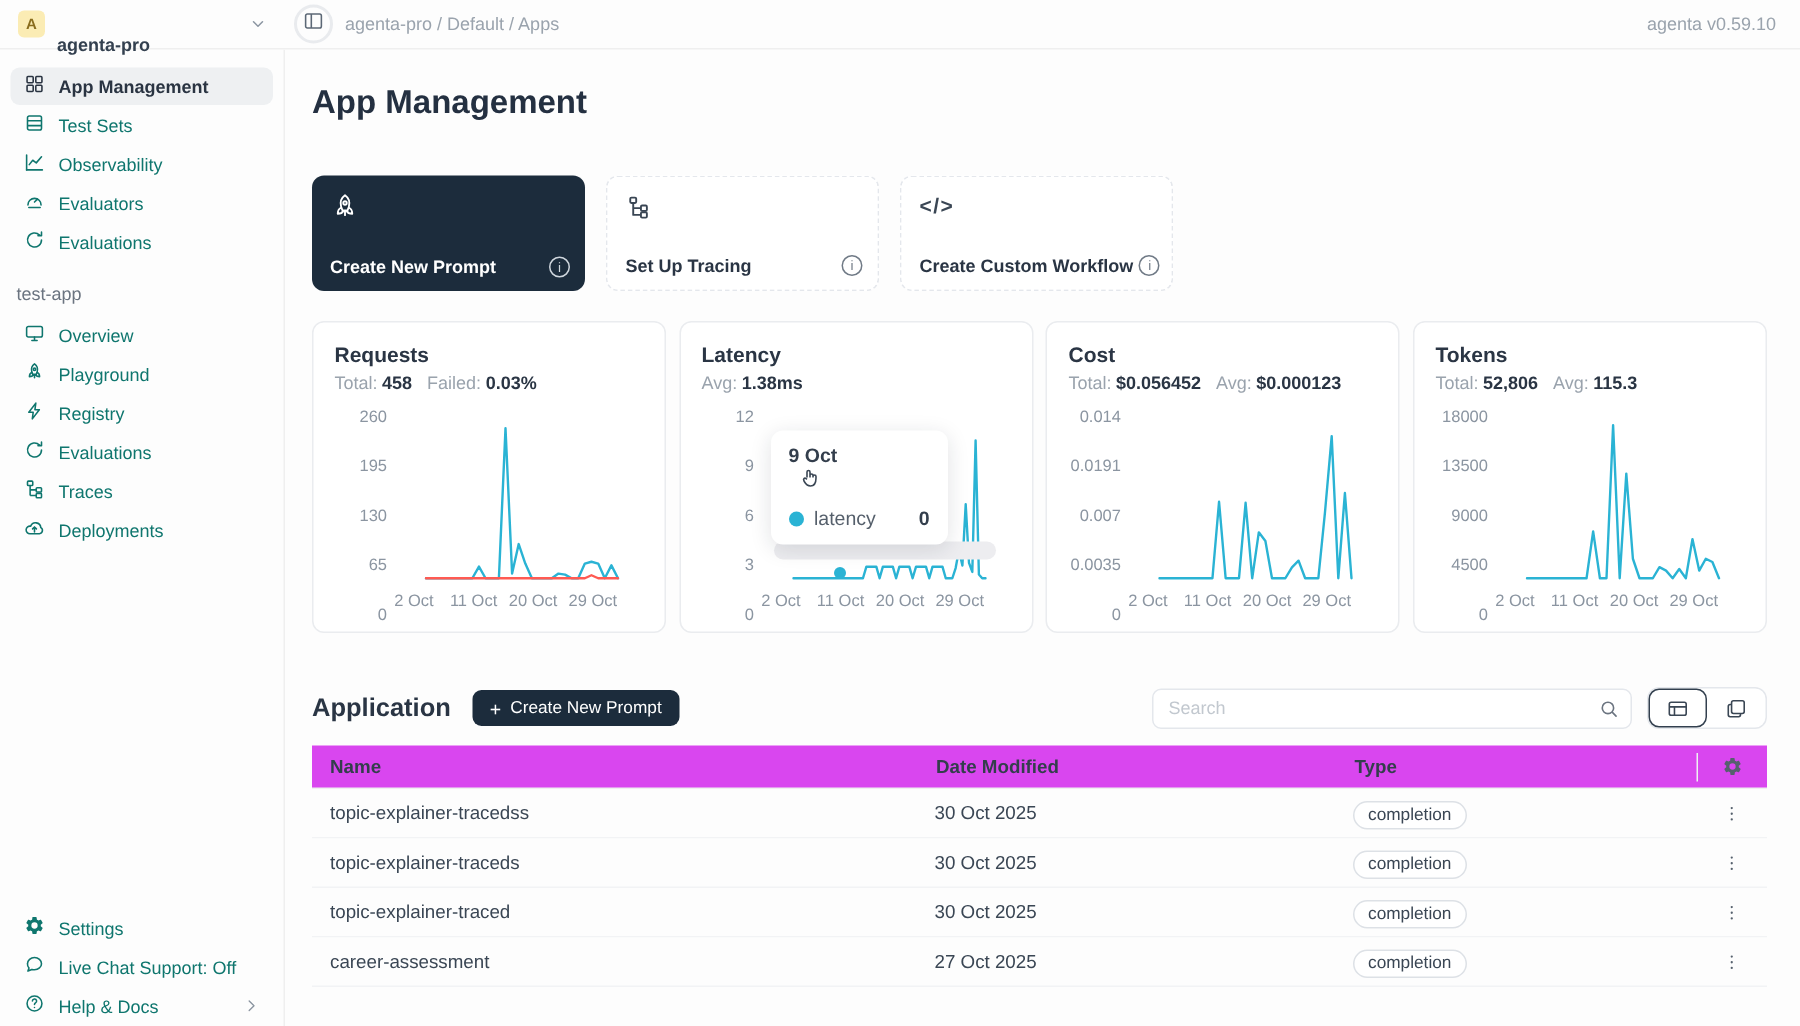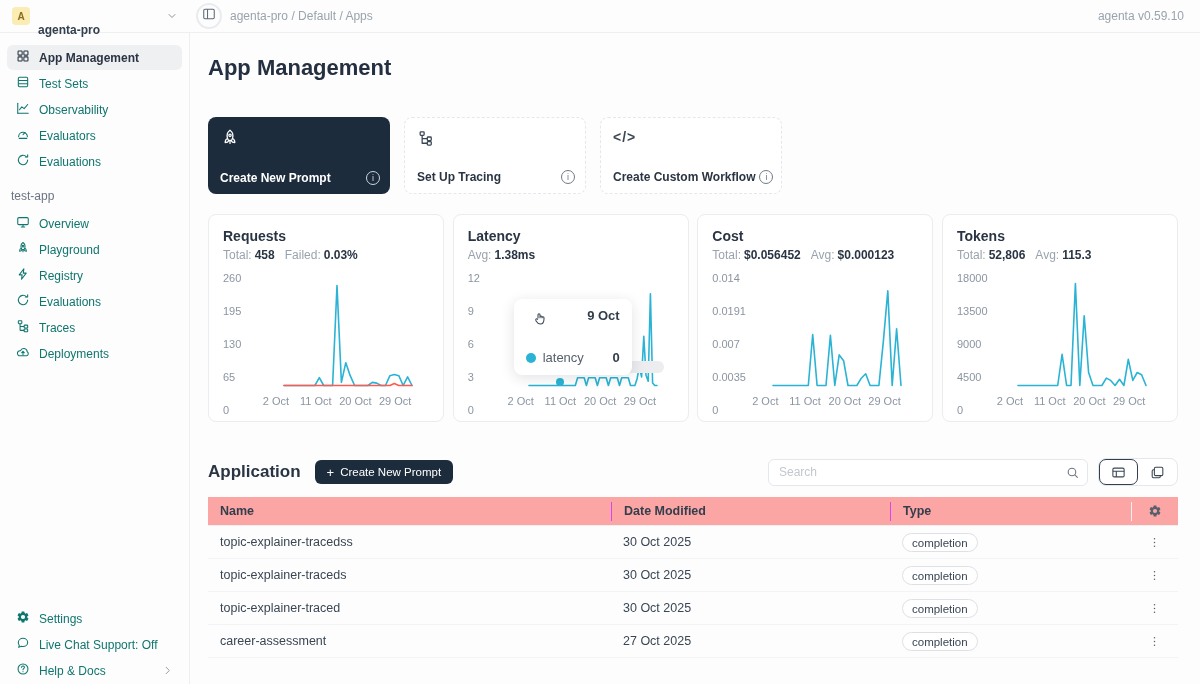--- a/index.html
+++ b/index.html
@@ -47,31 +47,31 @@
   .code-glyph { font-size:14px; font-weight:700; color:#3a4654; letter-spacing:1px; }
   
   .chart-row { display:flex; justify-content:space-between; margin-top:20px; }
   .chart-card { width:236px; height:208px; background:#fff; border:1px solid #eaecef; border-radius:8px;
     padding:13px 14px 8px; position:relative; }
   .chart-title { font-size:14px; font-weight:700; color:#2a3544; }
   .chart-stats { display:flex; gap:10px; margin-top:4px; font-size:12px; color:#9aa3ad; }
   .chart-stats b { color:#2a3544; font-weight:700; margin-left:3px; }
   .plot { display:flex; margin-top:10px; }
   .yaxis { width:42px; display:flex; flex-direction:column; justify-content:space-between;
-    align-items:flex-start; padding:0 7px 0 0; height:118px; font-size:11px; color:#8b95a1;gap:21px; }
+    align-items:flex-end; padding:0 7px 0 0; height:118px; font-size:11px; color:#8b95a1;gap:21px; }
   .plot svg { margin-top:3px; margin-left:17px; }
   .xaxis { position:relative; margin:5px 0 0 51px; height:14px; font-size:11px; color:#8b95a1; }
   .xaxis div { position:absolute; transform:translateX(-50%); white-space:nowrap; }
   
   .hover-bar { position:absolute; left:62px; top:146px; width:148px; height:12px; background:#ededf0;
     border-radius:6px; }
   .hover-dot { position:absolute; left:102px; top:163px; width:8px; height:8px; border-radius:50%; background:#2ab3d4; }
   .cursor-glyph { left:84px; }
-  .tooltip { position:absolute; left:60px; top:84px; width:118px; background:#fff; border-radius:8px;
-    box-shadow:0 3px 14px rgba(20,30,50,.13); padding:9px 12px 10px; z-index:5;text-align:right; }
+  .tooltip { position:absolute; left:60px; top:72px; width:118px; background:#fff; border-radius:8px;
+    box-shadow:0 3px 14px rgba(20,30,50,.13); padding:9px 12px 10px; z-index:5; }
   .tooltip-date { font-size:13px; font-weight:600; color:#333e4c; }
   .tooltip-row { display:flex; align-items:center; gap:7px; margin-top:27px; font-size:13px; color:#555f6b; }
   .tooltip-row .dot { width:10px; height:10px; border-radius:50%; background:#2ab3d4; }
   .tooltip-row .val { margin-left:auto; color:#333e4c; font-weight:600; }
   .cursor-glyph { position:absolute; left:78px; top:96px; font-size:15px; color:#41506b; z-index:6; }
   
   .app-section { margin-top:36px; }
   .app-header { display:flex; align-items:center; }
   .create-btn { margin-left:14px; height:24px; background:#1c2c3c; color:#fff; border:none; border-radius:6px;
     font-size:11.5px; display:flex; align-items:center; gap:6px; padding:0 12px; font-family:inherit; }
@@ -79,21 +79,21 @@
   .search-wrap { margin-left:auto; width:320px; height:27px; border:1px solid #e4e7ec; border-radius:6px;
     background:#fff; display:flex; align-items:center; padding:0 8px 0 10px; }
   .search-wrap input { border:none; outline:none; flex:1; font-size:12px; color:#333; background:transparent; font-family:inherit; }
   .search-wrap input::placeholder { color:#c2c8cf; }
   .search-icon { color:#6b7480; display:flex; }
   .seg { margin-left:10px; display:flex; border:1px solid #e4e7ec; border-radius:8px; background:#fff; height:28px; }
   .seg-btn { width:39px; display:flex; align-items:center; justify-content:center; color:#3a4654; border-radius:7px; }
   .seg-btn.active { border:1.6px solid #33404f; }
   
   .table { margin-top:11px; font-size:12.5px; }
-  .t-head { display:flex; background:#fca5a5; height:29px; align-items:center; color:#333e4c; font-weight:600;
+  .t-head { display:flex; background:#d946ef; height:29px; align-items:center; color:#333e4c; font-weight:600;
     border-bottom:1px solid #f0f0f0; }
   .t-row { display:flex; height:33px; align-items:center; color:#3a4654; border-bottom:1px solid #f2f3f5; background:#fdfdfd; }
   .c-name { width:403px; padding-left:12px; }
   .c-date { width:279px; padding-left:12px; }
   .c-type { width:241px; padding-left:12px; }
   .c-act { flex:1; display:flex; justify-content:center; }
   .t-head .c-date, .t-head .c-type { border-left:1px solid #d946ef; height:19px; display:flex; align-items:center; }
   .t-head .c-act { border-left:1px solid #eef0f2; height:19px; align-items:center; }
   .badge { border:1px solid #dde1e6; border-radius:10px; padding:2.5px 9px; font-size:11.5px; color:#3a4654; background:#fff; }
   .dots { color:#6b7480; font-size:13px; letter-spacing:0; }

